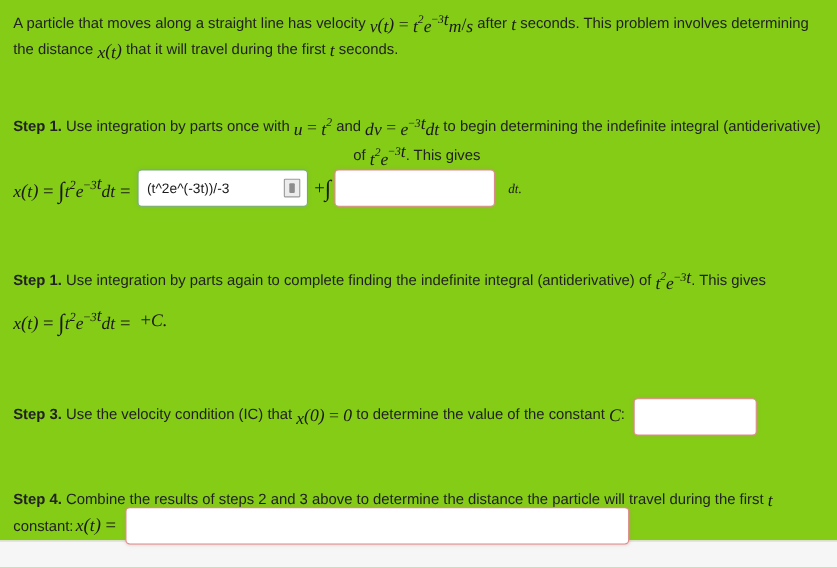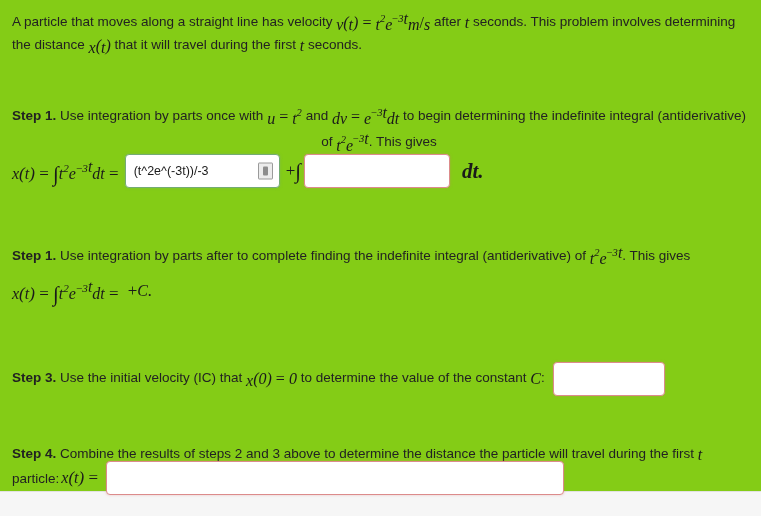--- a/index.html
+++ b/index.html
@@ -198,52 +198,52 @@
     </span>
 
     <span class="m gap-l" style="font-size:17px;">
       <span class="op">+</span><span class="intg">∫</span>
     </span>
 
     <span class="inputwrap" style="margin-left:3px;">
       <input class="ansbox blank" style="width: 146px;" value="" placeholder="">
     </span>
 
-    <span class="m" style="margin-left:12px;font-size:21px;font-weight:bold;">dt.</span>
+    <span class="m" style="margin-left:12px;font-size:12px;">dt.</span>
   </div>
 
   <div class="para" id="step2-block">
-    <span class="bold">Step 1.</span><span> Use integration by parts after to complete finding the indefinite integral (antiderivative) of </span><span class="m"><span class="m">t</span><sup>2</sup><span class="m">e</span><sup><span class="minus">−</span>3<span class="m">t</span></sup></span><span>. This gives</span>
+    <span class="bold">Step 1.</span><span> Use integration by parts again to complete finding the indefinite integral (antiderivative) of </span><span class="m"><span class="m">t</span><sup>2</sup><span class="m">e</span><sup><span class="minus">−</span>3<span class="m">t</span></sup></span><span>. This gives</span>
   </div>
 
   <div id="step2-eq-row">
     <span class="m" style="font-size:17px;">
       <span class="m">x</span>(<span class="m">t</span>) <span class="op">=</span>
       <span class="intg">∫</span><span class="m">t</span><sup>2</sup><span class="m">e</span><sup><span class="minus">−</span>3<span class="m">t</span></sup><span class="m">dt</span> <span class="op">=</span>
     </span>
 
 
     <span class="m" style="margin-left:9px;font-size:17px;"><span class="op">+</span><span class="m up" style="font-style:italic;">C</span>.</span>
   </div>
 
   <div id="step3-block">
     <span class="para">
-      <span class="bold">Step 3.</span><span> Use the initial velocity (IC) that </span><span class="m"><span class="m">x</span>(0) <span class="op">=</span> 0</span><span> to determine the value of the constant </span><span class="m">C</span><span>:</span>
+      <span class="bold">Step 3.</span><span> Use the velocity condition (IC) that </span><span class="m"><span class="m">x</span>(0) <span class="op">=</span> 0</span><span> to determine the value of the constant </span><span class="m">C</span><span>:</span>
     </span>
     <span class="inputwrap" style="margin-left:8px;">
       <input class="ansbox blank" style="width: 112px;" value="" placeholder="">
     </span>
   </div>
 
   <div class="para" id="step4-block">
     <span class="bold">Step 4.</span><span> Combine the results of steps 2 and 3 above to determine the distance the particle will travel during the first </span><span class="m">t</span>
   </div>
 
   <div id="step4-row2">
-    <span> particle: </span>
+    <span> constant: </span>
     <span class="m" style="font-size:17px;margin-left:2px;">
       <span class="m">x</span>(<span class="m">t</span>) <span class="op">=</span>
     </span>
     <span class="inputwrap" style="margin-left:8px;">
       <input class="ansbox blank" style="width: 458px;" value="" placeholder="">
     </span>
   </div>
 
 </div>
 

